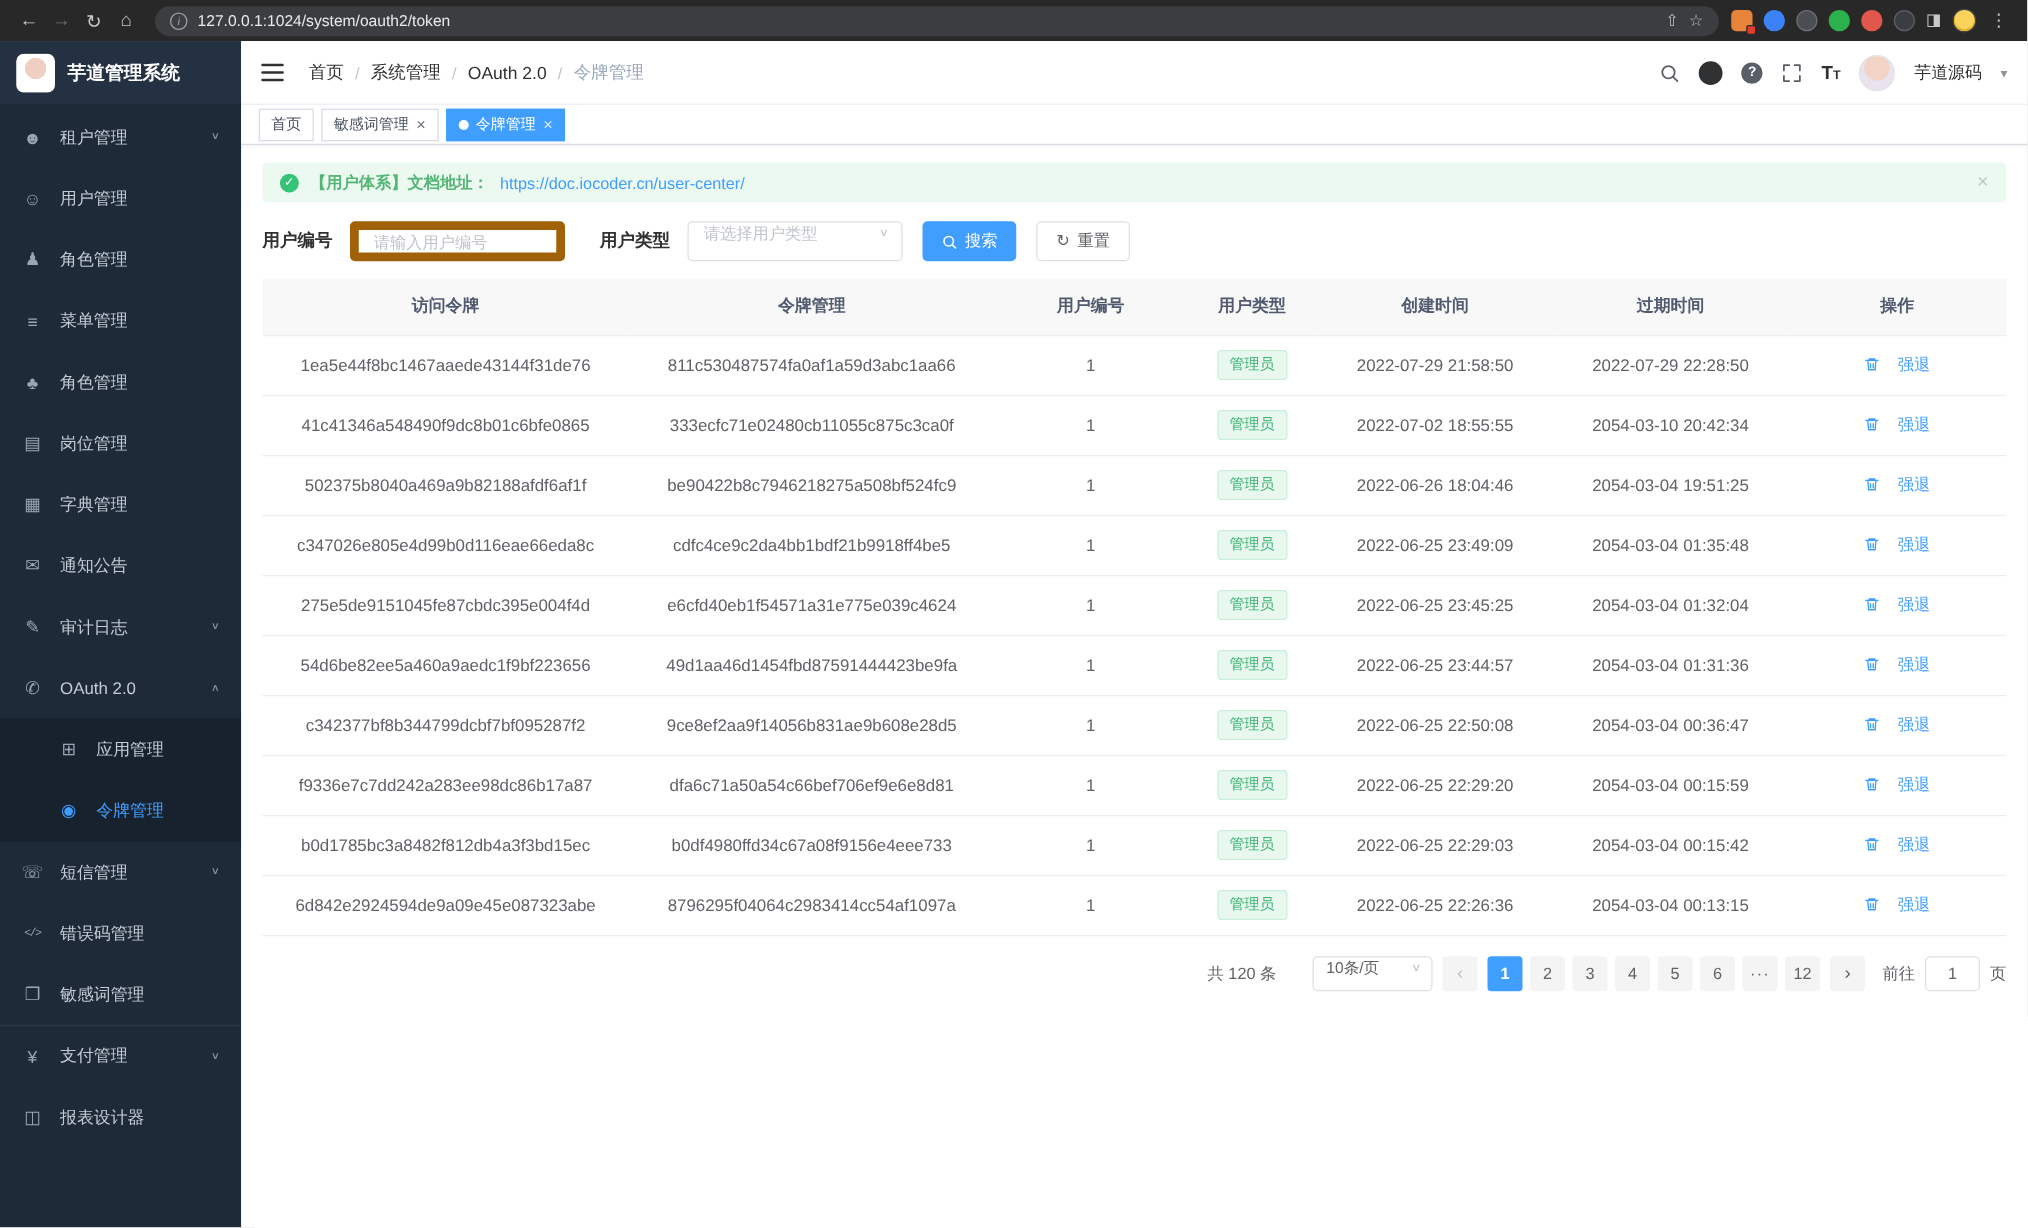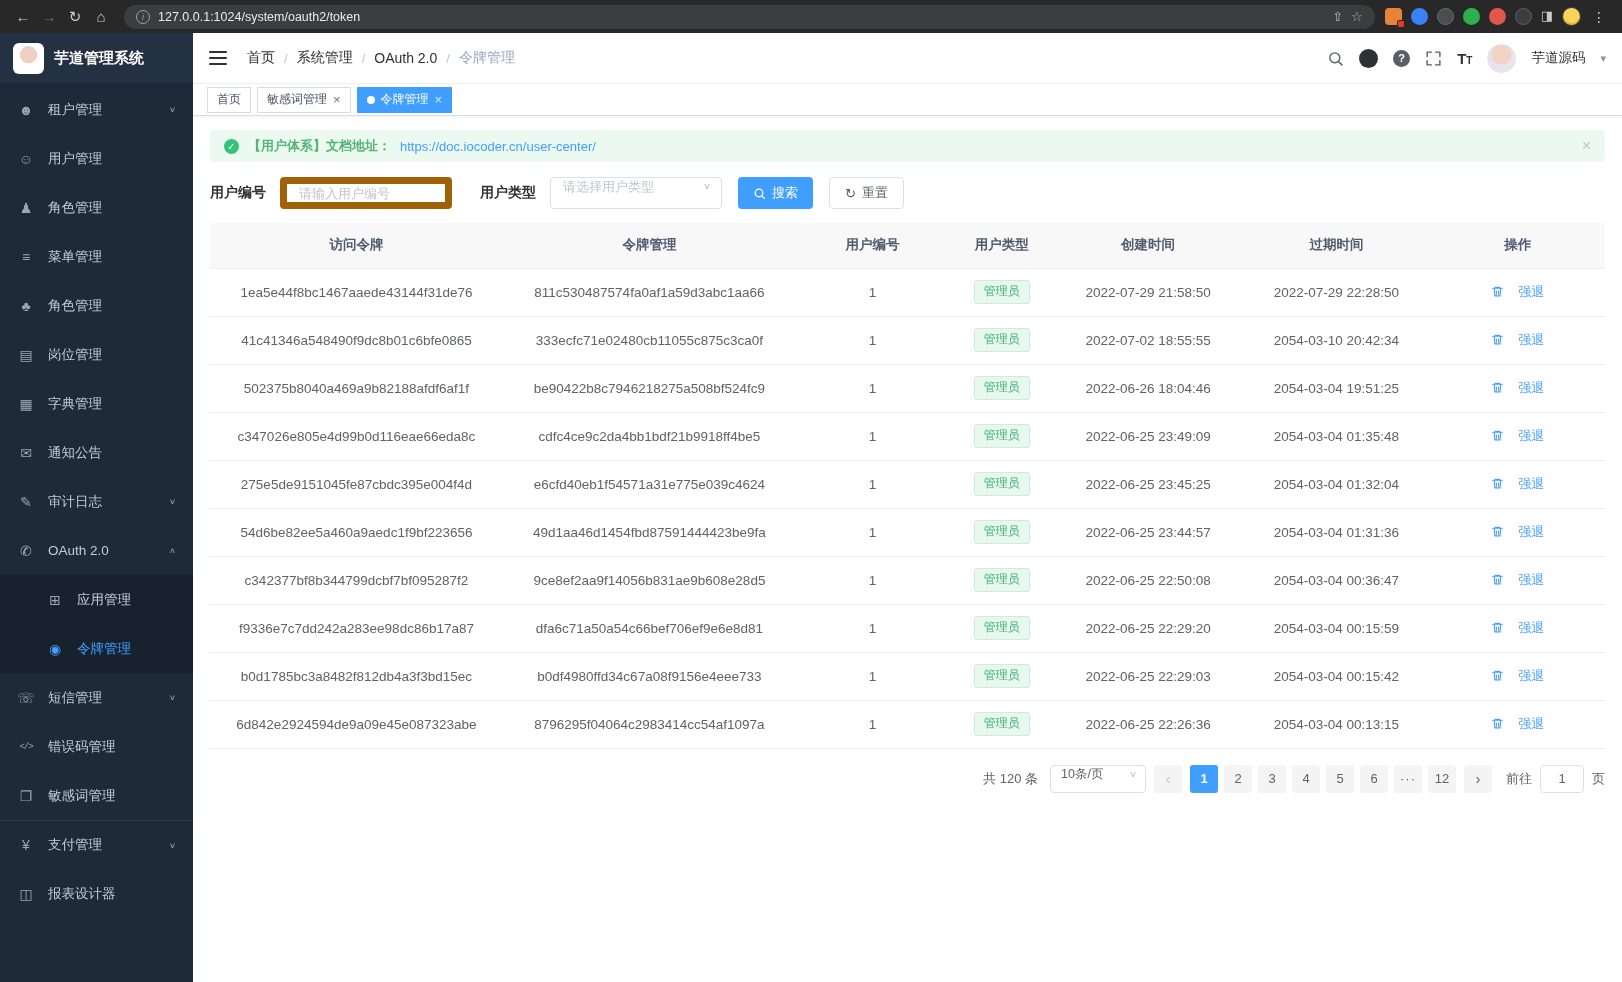--- a/index.html
+++ b/index.html
@@ -96,21 +96,21 @@
   .btn .ric{font-size:13px}
 
   table.table{width:100%;border-collapse:collapse;table-layout:fixed;font-size:13.5px;color:#606266}
   .table th{height:45px;background:#f8f8f9;color:#515a6e;font-weight:700;font-size:13.5px;border-bottom:1px solid #ebeef5}
   .table td{height:48px;text-align:center;border-bottom:1px solid #ebeef5;white-space:nowrap;overflow:hidden;text-overflow:ellipsis;color:#606266}
   .tag-success{display:inline-block;padding:3px 9px;font-size:12px;color:#3cb272;background:#e8f8ef;border:1px solid #c9efda;border-radius:3px;line-height:1.3}
   .danger-link{color:#409eff;text-decoration:none;cursor:pointer;display:inline-flex;align-items:center;gap:14px;font-size:13px}
   .danger-link svg{margin-top:-1px}
 
   .pagination{display:flex;align-items:center;justify-content:flex-end;gap:8px;margin-top:16px;font-size:13px;color:#606266;padding-bottom:20px}
-  .pg-total{margin-right:4px;color:#606266}
+  .pg-total{margin-right:21px;color:#606266}
   .f-select.pg-size{width:96px;height:28px;color:#606266;padding:0 8px 0 10px;font-size:12.5px}
   .pager-pages{display:flex;align-items:center;gap:6px}
   .pg-btn{min-width:28px;height:28px;padding:0 4px;background:#f4f4f5;border-radius:3px;display:inline-flex;align-items:center;justify-content:center;color:#606266;font-size:13px;cursor:pointer;user-select:none}
   .pg-btn.active{background:#409eff;color:#fff;font-weight:700}
   .pg-btn.disabled{color:#c0c4cc;cursor:default}
   .pg-btn.ellipsis{letter-spacing:1px}
   .pg-arrow{font-size:15px}
   .goto-input{width:44px;height:28px;border:1px solid #dcdfe6;border-radius:4px;text-align:center;font-size:13px;color:#606266;outline:none;font-family:inherit}
   .pg-goto-label{margin-left:6px}
 </style>

